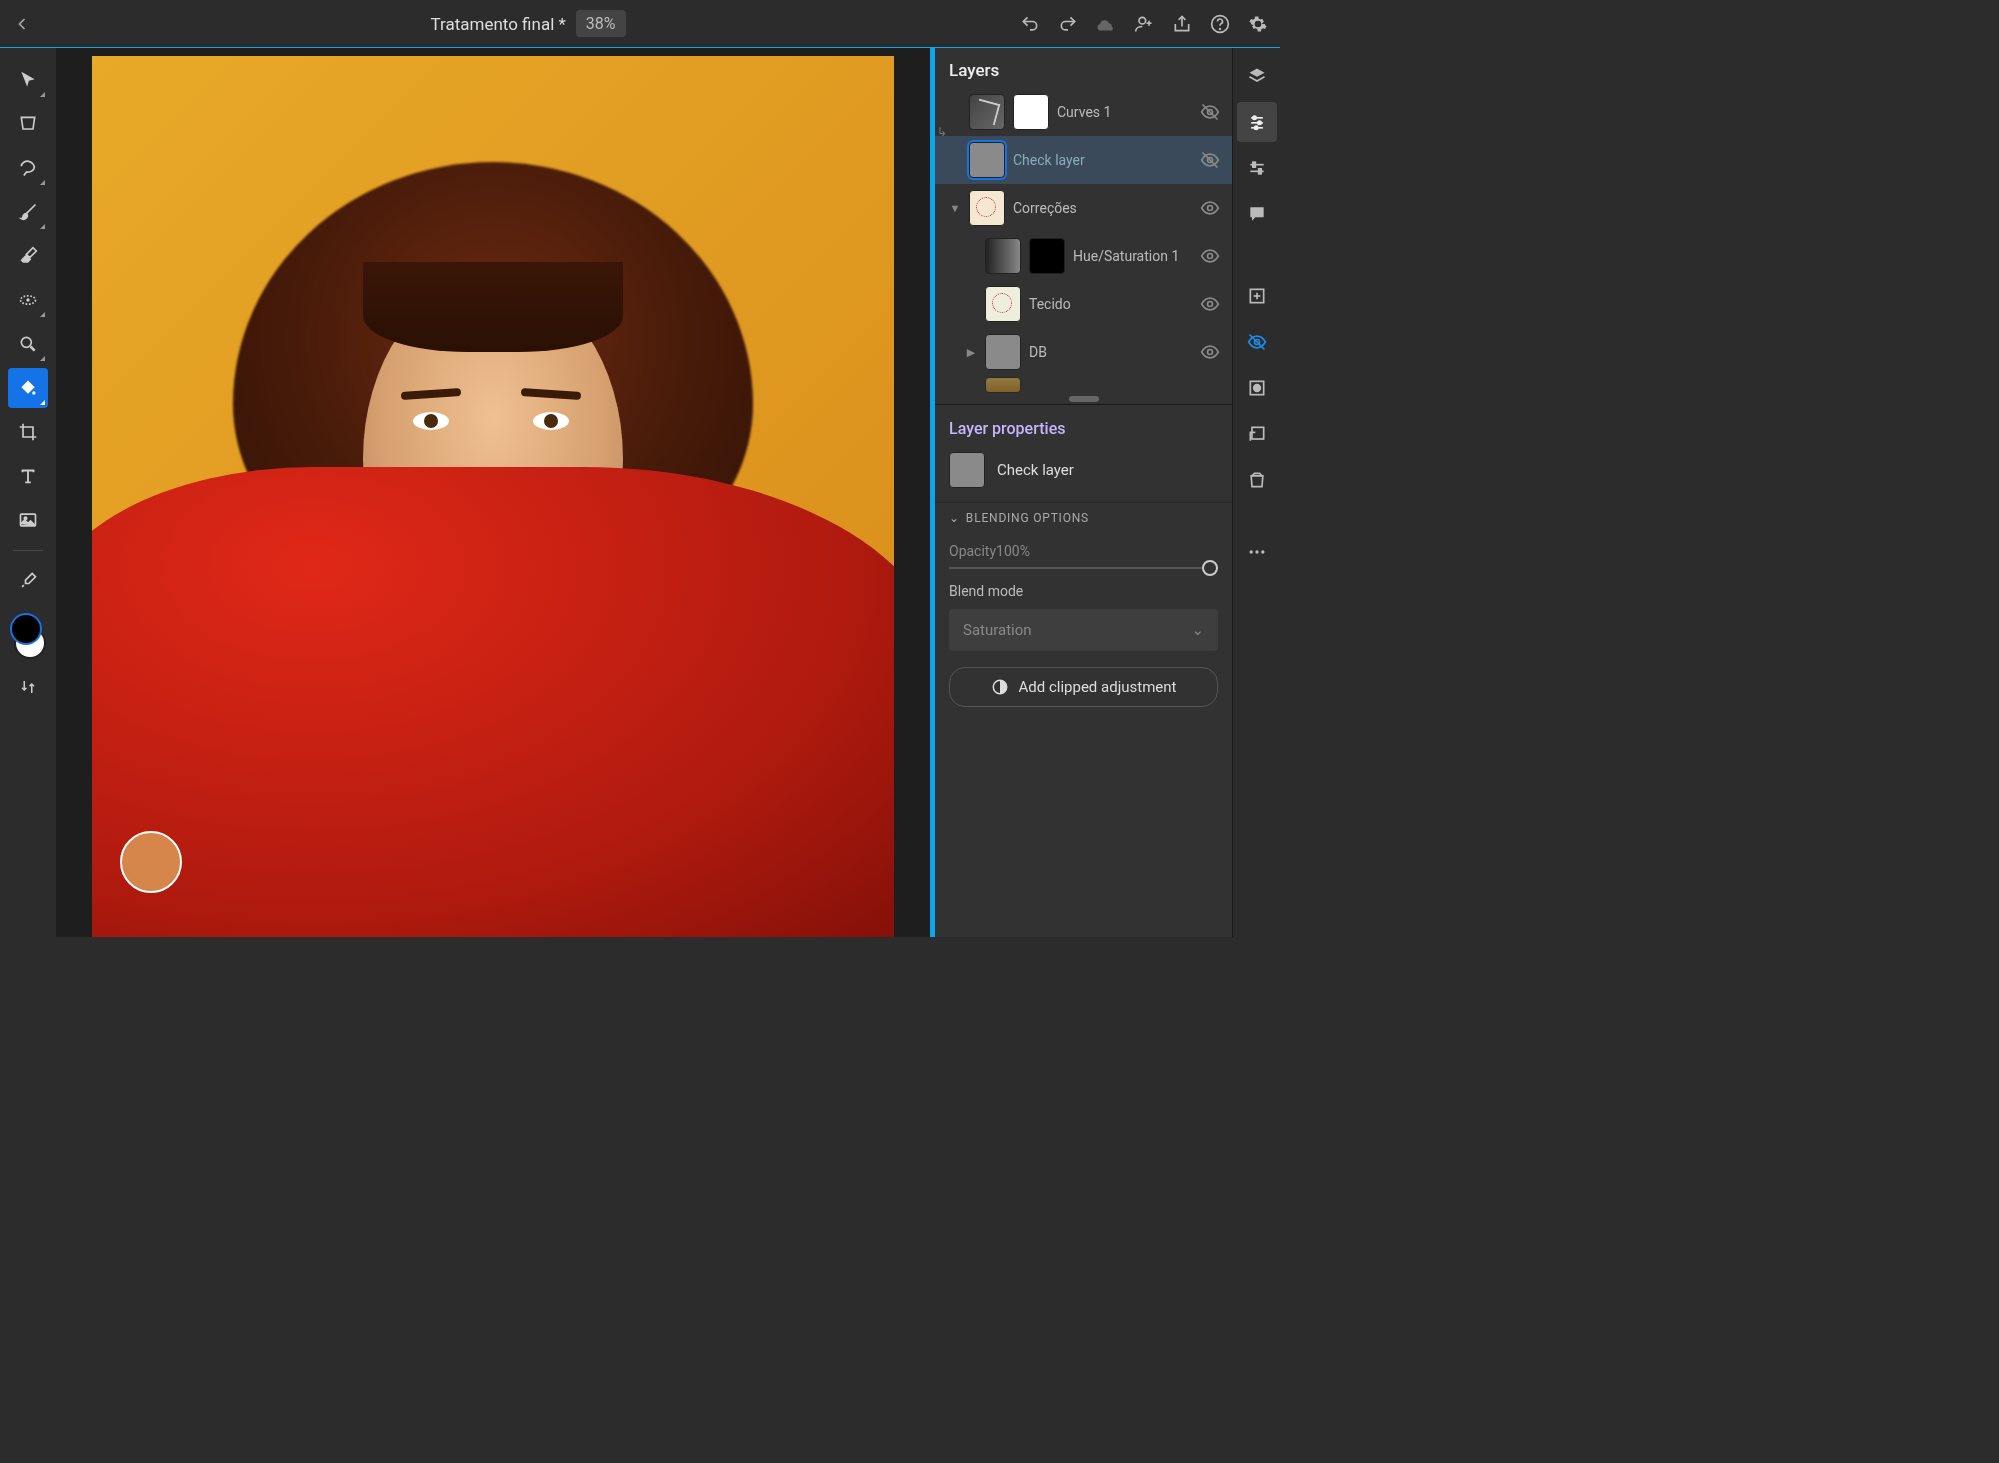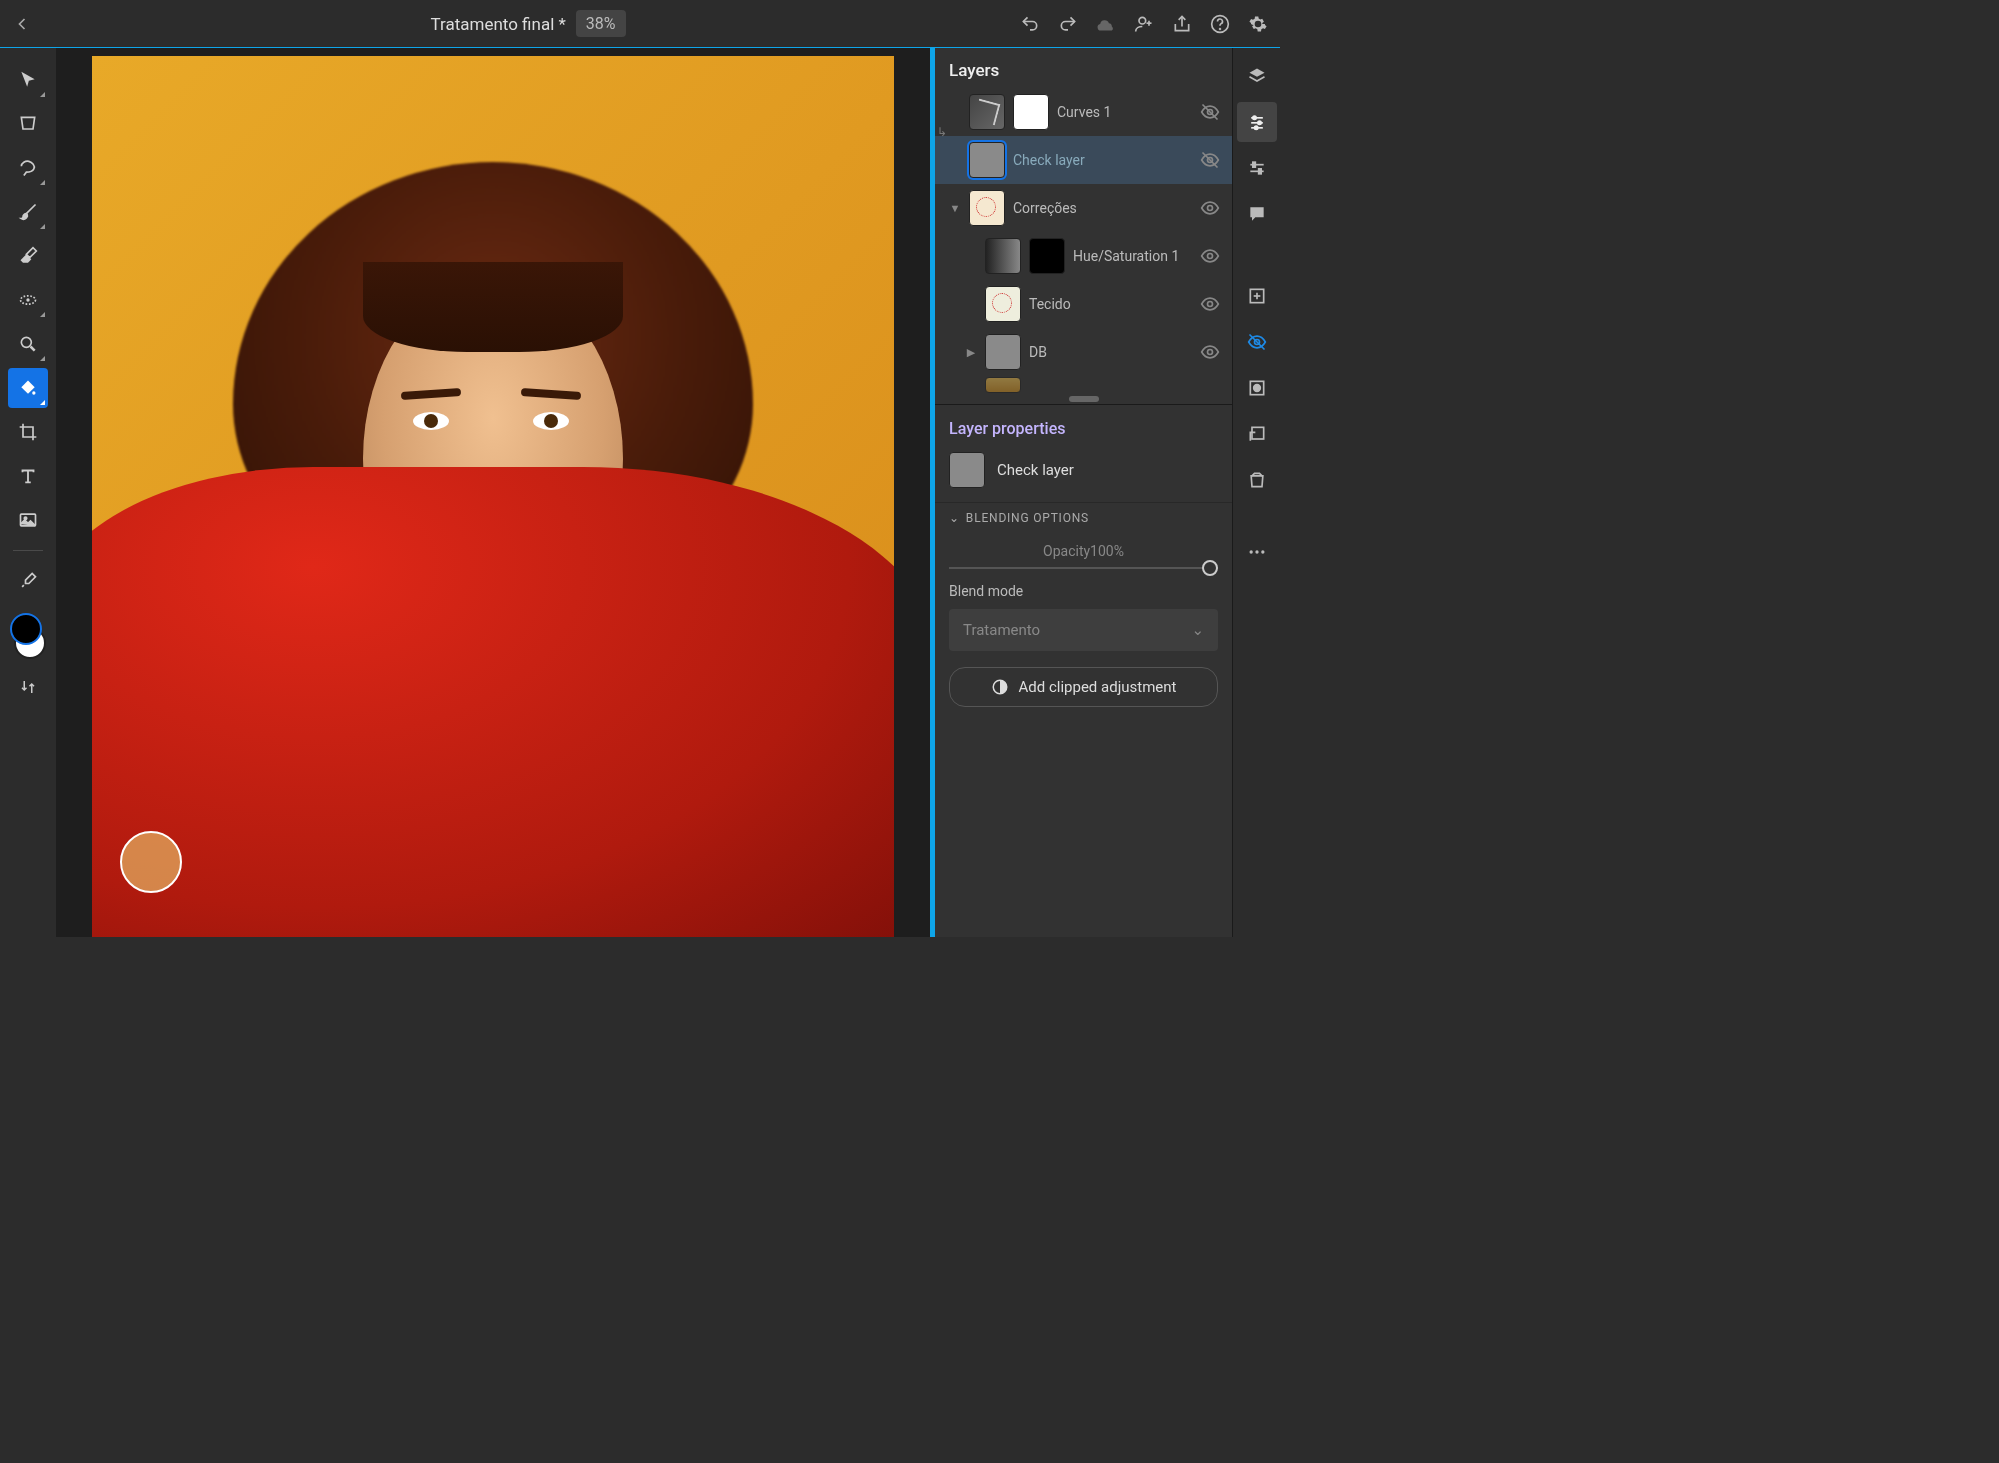--- a/index.html
+++ b/index.html
@@ -154,21 +154,21 @@
 .thumb.tecido::after { content:""; position:absolute; top:6px; left:6px; width:18px; height:18px; border: 1px dotted #c22; border-radius: 50%; }
 .thumb.yellow { background: linear-gradient(#f0c050,#d09020); }
 .layer-name { flex: 1; white-space: nowrap; overflow: hidden; text-overflow: ellipsis; }
 .vis-icon { width: 22px; color: #888; flex-shrink: 0; }
 .clip-ind { position:absolute; left: 2px; margin-top: 40px; color:#777; font-size:12px; }
 .scroll-thumb { height:6px; background:#666; border-radius:3px; width:30px; margin: 2px auto; }
 .props-panel { border-top: 1px solid #1a1a1a; padding: 0 0 12px; background:#323232; flex:1; }
 .props-title { padding: 14px 14px 10px; font-size: 16px; font-weight: 500; color: #c4b5fd; }
 .props-layer { display:flex; align-items:center; gap:12px; padding: 4px 14px 14px; }
 .section-hdr { display:flex; align-items:center; gap:6px; padding: 8px 14px; font-size: 12px; letter-spacing: 0.8px; color:#aaa; border-top:1px solid #282828; }
-.opacity-row { display:flex; justify-content:center; padding: 10px 14px 4px; font-size:14px; color:#888; }
+.opacity-row { display:flex; justify-content:flex-start; padding: 10px 14px 4px; font-size:14px; color:#888; }
 .slider { margin: 4px 14px 14px; height: 2px; background:#555; position:relative; }
 .slider-thumb { position:absolute; right:0; top:-7px; width:16px; height:16px; border:2px solid #ccc; background:#323232; border-radius:50%; }
 .blend-label { padding: 0 14px 6px; font-size:14px; color:#bbb; }
 .blend-select {
   margin: 4px 14px 16px; background:#3e3e3e; border-radius:4px;
   padding: 12px 14px; display:flex; justify-content:space-between; align-items:center;
   font-size:15px; color:#888;
 }
 .add-adj-btn {
   margin: 8px 14px 0; border:1px solid #555; border-radius:16px;
@@ -462,21 +462,21 @@
       </div>
       <div class="opacity-row">
         <span>Opacity</span>
         <span>100%</span>
       </div>
       <div class="slider">
           <div class="slider-thumb"></div>
         </div>
       <div class="blend-label">Blend mode</div>
       <div class="blend-select">
-        <span>Tratamento</span>
+        <span>Saturation</span>
         <span>⌄</span>
       </div>
       <div class="add-adj-btn">
         <span>
             <svg width="18" height="18" viewBox="0 0 24 24" fill="currentColor">
               <circle cx="12" cy="12" r="9" fill="none" stroke="currentColor" stroke-width="2"></circle>
               <path d="M12 3a9 9 0 0 1 0 18z"></path>
             </svg>
           </span>
         <span>Add clipped adjustment</span>

